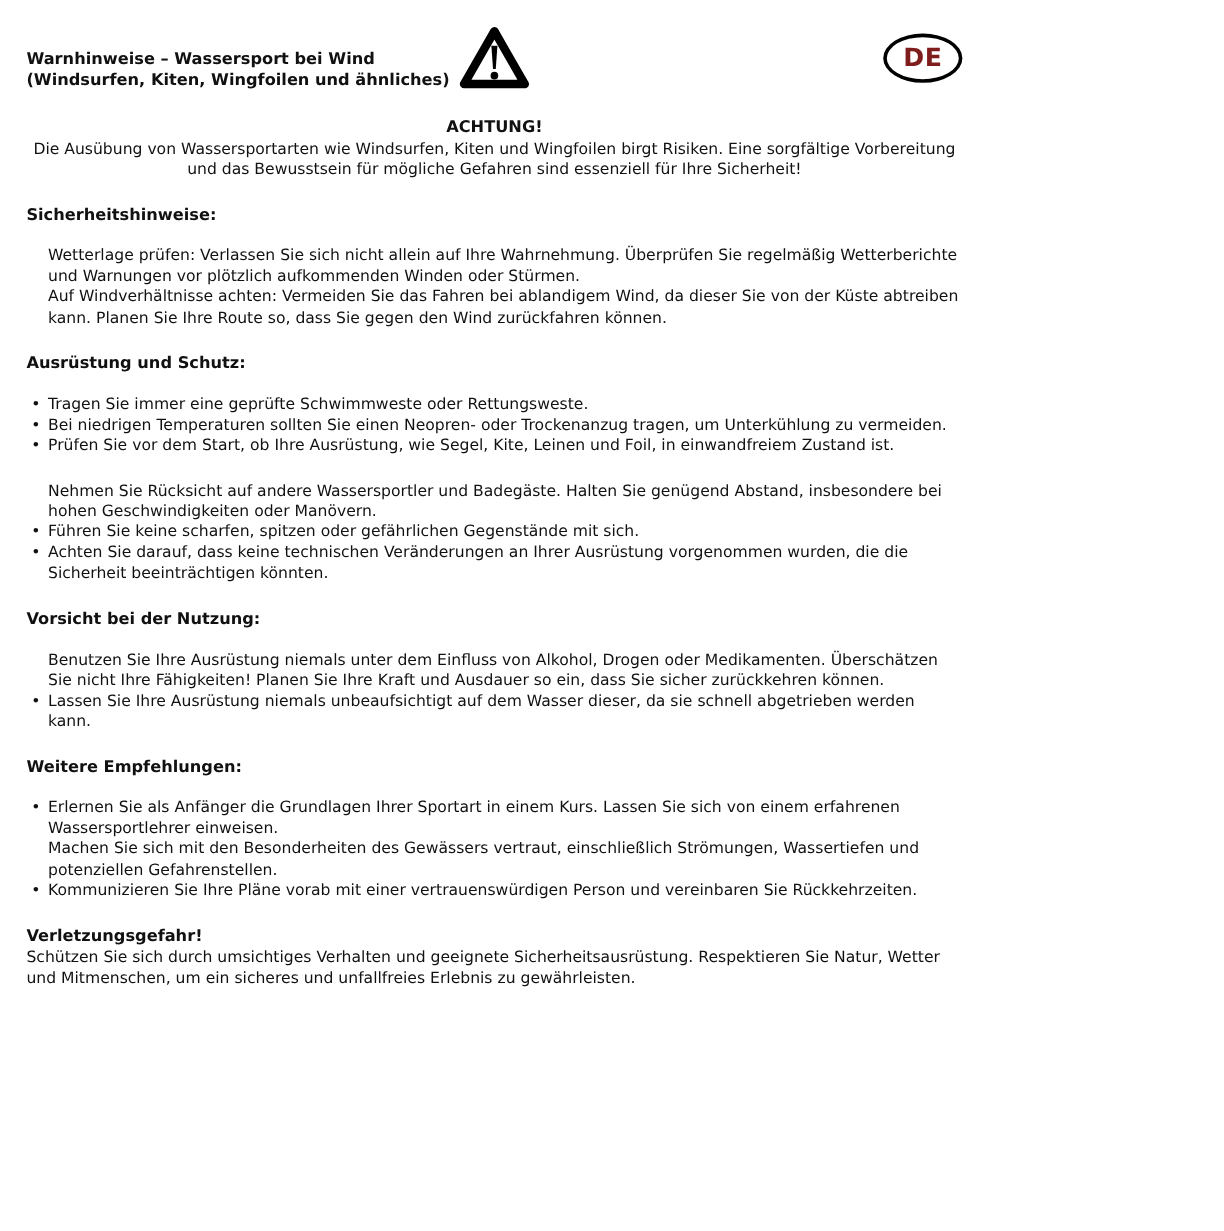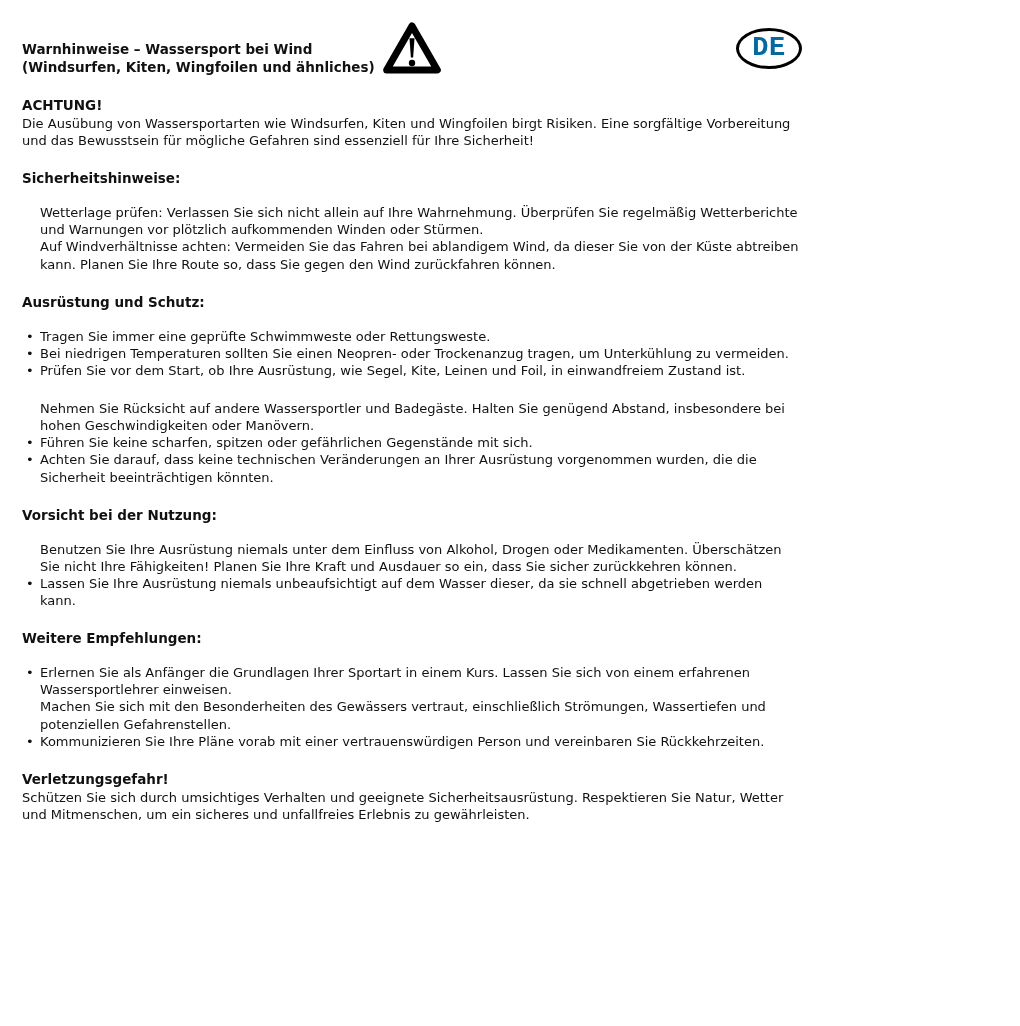--- a/index.html
+++ b/index.html
@@ -44,29 +44,28 @@
     margin-left: auto;
     margin-top: 8px;
     width: 60px;
     height: 35px;
     border: 3.5px solid #000;
     border-radius: 50%;
     display: flex;
     align-items: center;
     justify-content: center;
     font-weight: bold;
-    font-size: 27px;
+    font-size: 21px;
     letter-spacing: 0.5px;
-    color: #0369a1;
+    color: #7f1d1d;
     flex: 0 0 auto;
-    font-family: Liberation Mono, monospace;
   }
   
   .doc-section { margin-top: 21px; }
-  .doc-section.first { margin-top: 16px; }
+  .doc-section.first { margin-top: 16px; text-align: center; }
   .sec-heading {
     font-size: 13.5px;
     font-weight: bold;
     margin: 0;
     line-height: 1.32;
   }
   .sec-heading.gap { margin-bottom: 16px; }
   .item { margin: 0; }
   .item.paragraph { }
   .item.indented { padding-left: 18px; }

